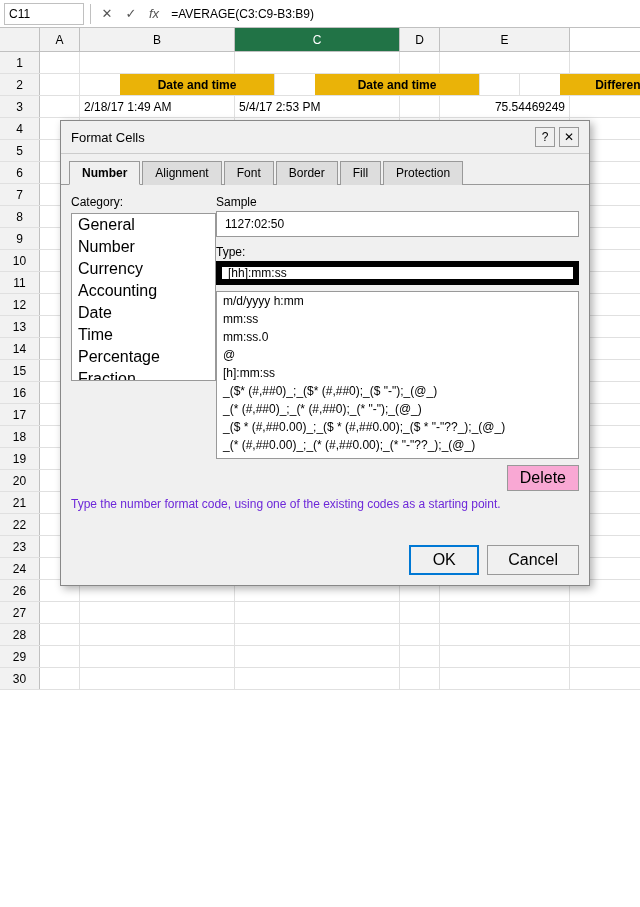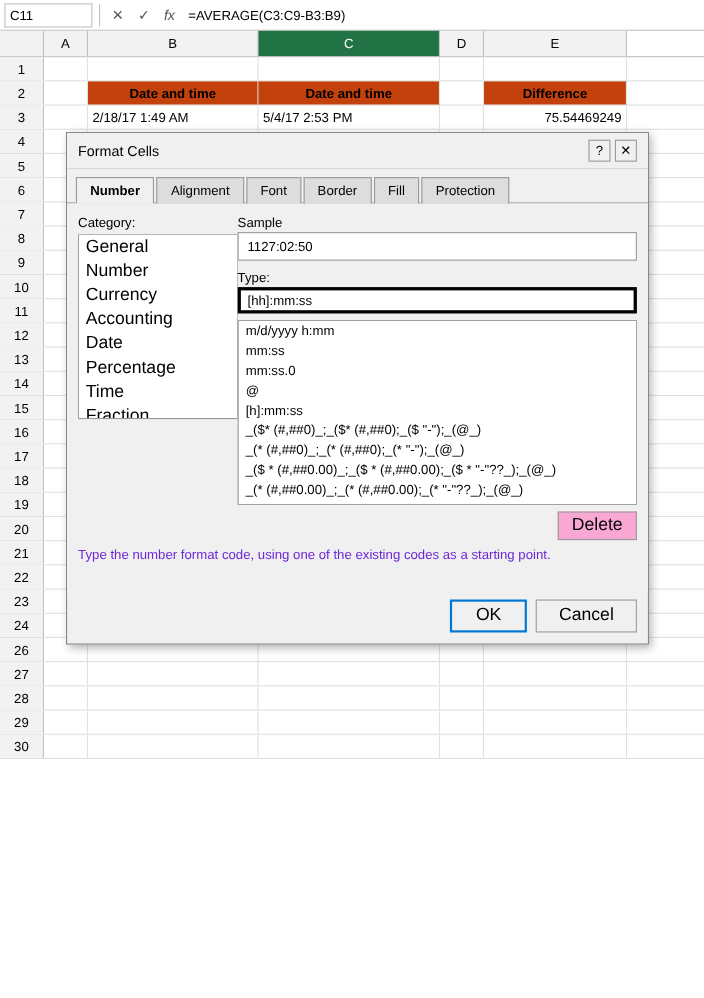--- a/index.html
+++ b/index.html
@@ -114,23 +114,24 @@
       overflow: hidden;
     }
     .cell-a { width: 40px; min-width: 40px; }
     .cell-b { width: 155px; min-width: 155px; }
     .cell-c { width: 165px; min-width: 165px; border: 2px solid #217346; background: #fff; }
     .cell-c-normal { width: 165px; min-width: 165px; }
     .cell-d { width: 40px; min-width: 40px; }
     .cell-e { width: 130px; min-width: 130px; justify-content: flex-end; }
 
     .cell-header {
-      background: #c2410c;
+      background: #eab308;
       font-weight: bold;
       justify-content: center;
+      margin-left: 40px;
     }
     .cell-bold { font-weight: bold; }
     .cell-right { justify-content: flex-end; }
 
     .col-c-header {
       background: #217346;
       color: #fff;
     }
 
     
@@ -251,21 +252,21 @@
       height: 26px;
       display: flex;
       align-items: center;
     }
     .type-label {
       font-size: 12px;
       margin-bottom: 2px;
     }
     .type-input {
       width: 100%;
-      border: 3px solid #000000;
+      border: 6px solid #000000;
       background: #fff;
       padding: 3px 6px;
       font-size: 12px;
       margin-bottom: 6px;
       height: 24px;
     }
     .type-list-container {
       position: relative;
       width: 100%;
       height: 168px;
@@ -618,22 +619,22 @@
     <div class="dialog-row">
 
       <div class="category-section">
         <div class="category-label">Category:</div>
         <ul class="category-list" id="category-list-container">
             <li>General</li>
             <li>Number</li>
             <li>Currency</li>
             <li>Accounting</li>
             <li>Date</li>
+            <li>Time</li>
             <li>Percentage</li>
-            <li>Time</li>
             <li>Fraction</li>
             <li>Scientific</li>
             <li>Text</li>
           </ul>
       </div>
 
       <div class="right-panel">
         <div class="sample-label">Sample</div>
         <div class="sample-box">1127:02:50</div>
         <div class="type-label">Type:</div>

